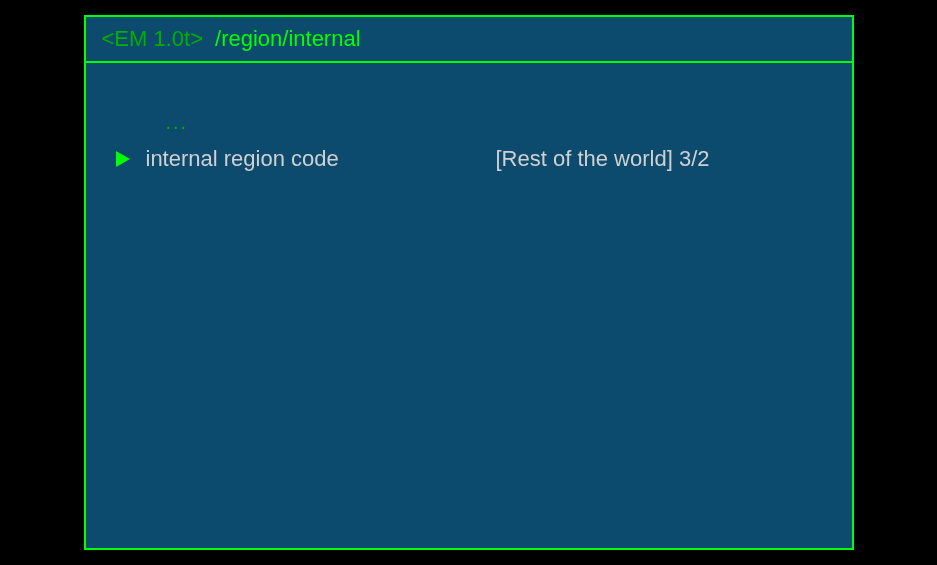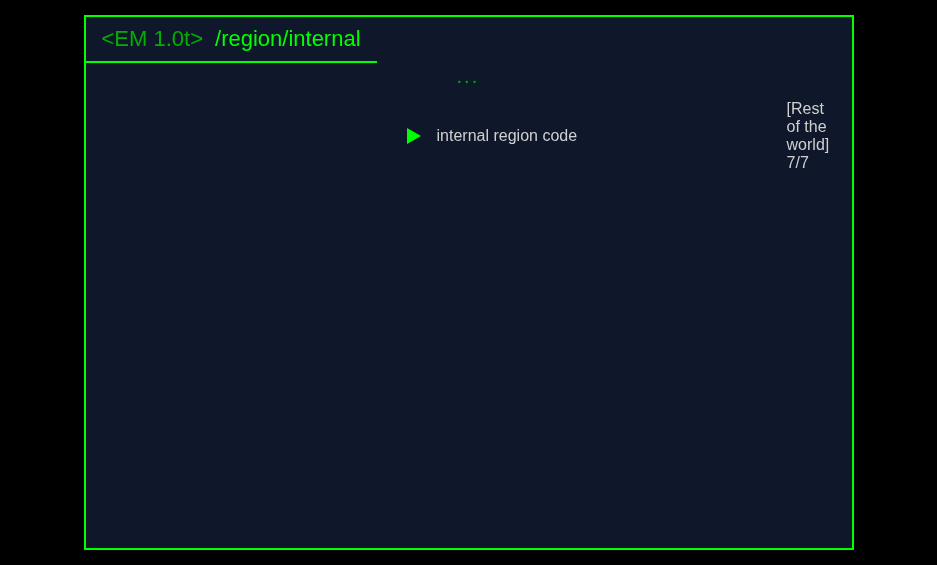--- a/index.html
+++ b/index.html
@@ -13,23 +13,23 @@
       height: 565px;
       font-family: Arial, Helvetica, sans-serif;
       display: flex;
       align-items: center;
       justify-content: center;
     }
     .frame {
       width: 770px;
       height: 535px;
       border: 2px solid #00ff00;
-      background: #0f172a;
+      background: #0c4a6e;
       display: flex;
-      flex-direction: row;
+      flex-direction: column;
     }
     .title-bar {
       border-bottom: 2px solid #00ff00;
       padding: 8px 16px;
       height: 46px;
       display: flex;
       align-items: center;
       gap: 12px;
     }
     .title-prefix {
@@ -52,23 +52,22 @@
       color: #00b000;
       font-size: 20px;
       margin-bottom: 12px;
       padding-left: 20px;
       letter-spacing: 2px;
     }
     .menu-row {
       display: flex;
       align-items: center;
       color: #d0d0d0;
-      font-size: 16px;
+      font-size: 22px;
       position: relative;
-      justify-content: space-between;
     }
     .cursor {
       position: absolute;
       left: -30px;
       top: 50%;
       transform: translateY(-50%);
       width: 0;
       height: 0;
       border-top: 8px solid transparent;
       border-bottom: 8px solid transparent;
@@ -88,16 +87,16 @@
 <div class="frame">
   <div class="title-bar">
     <span class="title-prefix">&lt;EM 1.0t&gt;</span>
     <span class="title-path">/region/internal</span>
   </div>
   <div class="content">
     <div class="parent-row">...</div>
     <div class="menu-row">
       <span class="cursor"></span>
       <span class="item-label">internal region code</span>
-      <span class="item-value">[Rest of the world] 7/7</span>
+      <span class="item-value">[Rest of the world] 3/2</span>
     </div>
   </div>
 </div>
 
 </body></html>

